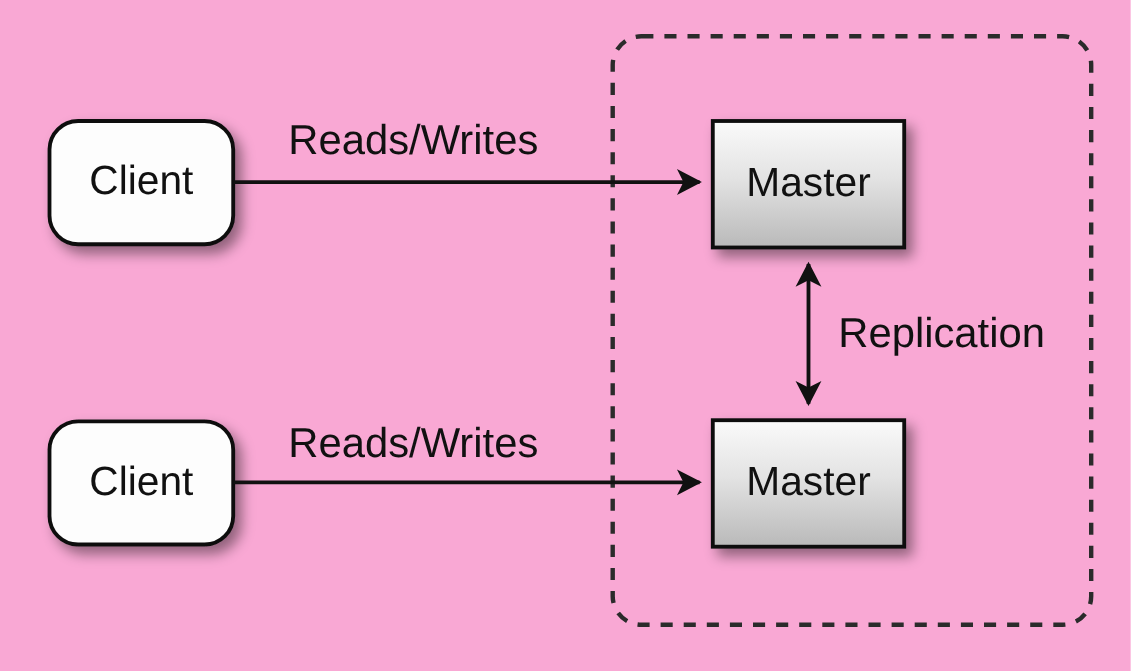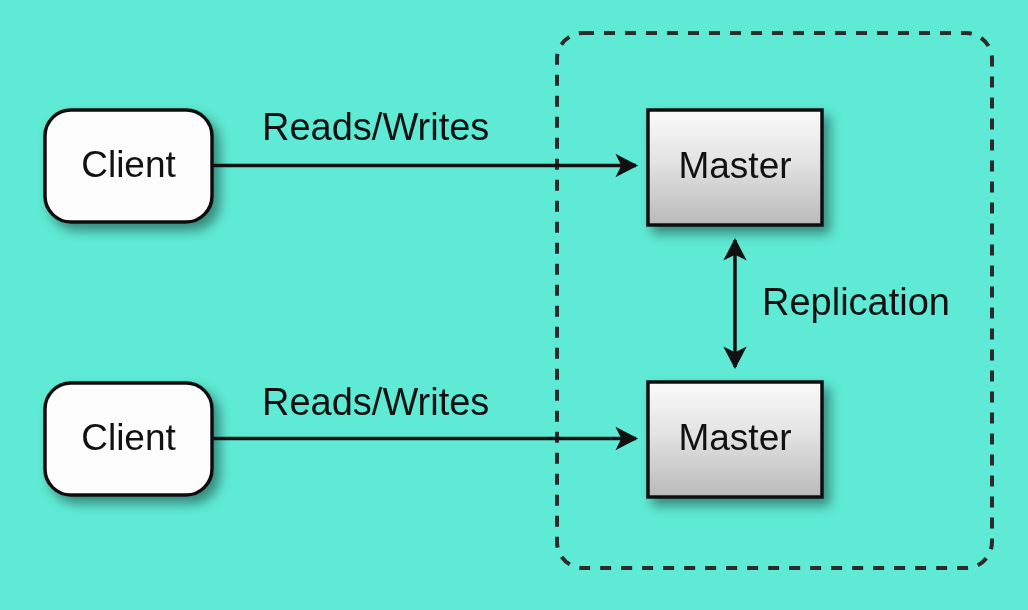--- a/index.html
+++ b/index.html
@@ -7,21 +7,21 @@
     padding: 0;
     background: #ffffff;
   }
   body {
     font-family: "Liberation Sans", sans-serif;
   }
   #canvas {
     position: relative;
     width: 1028px;
     height: 610px;
-    background: #5eead4;
+    background: #f9a8d4;
     overflow: hidden;
   }
   #diagram-svg {
     position: absolute;
     left: 0;
     top: 0;
     width: 1028px;
     height: 610px;
   }
   .node-label {

